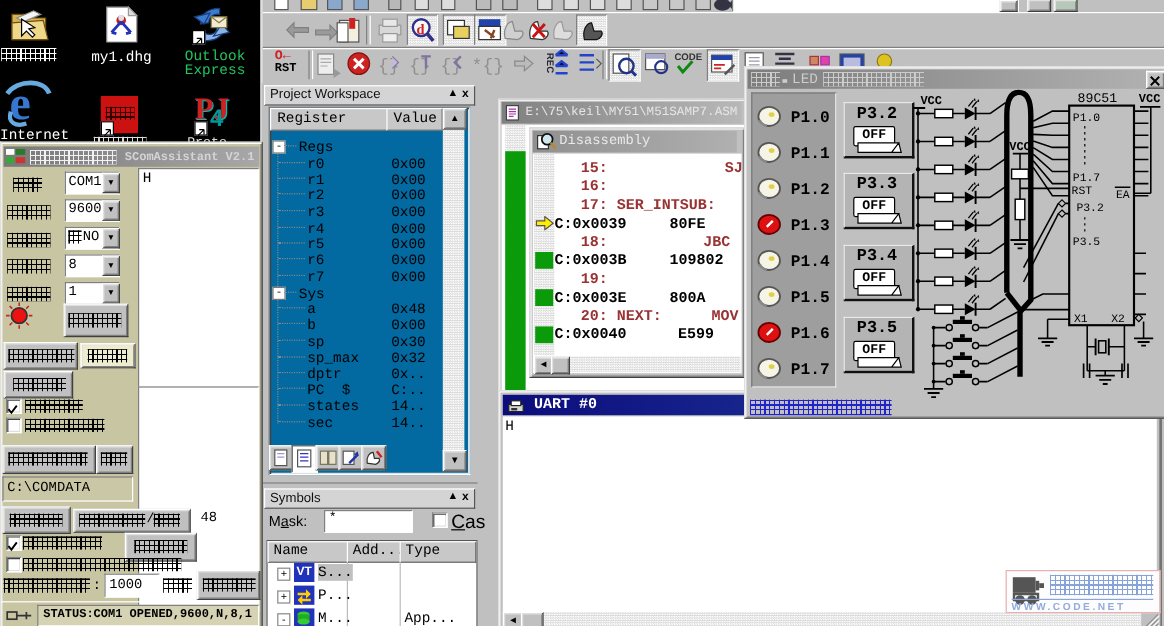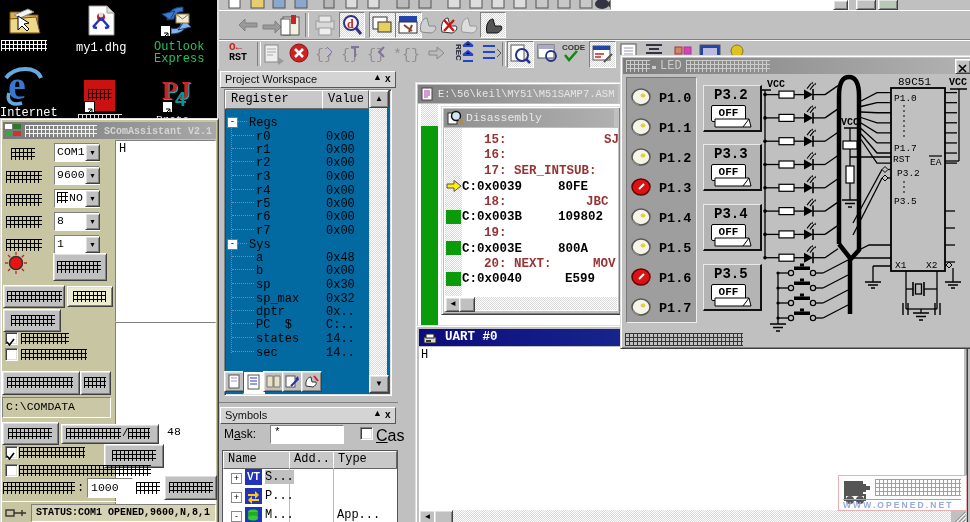--- a/index.html
+++ b/index.html
@@ -416,21 +416,21 @@
  </div>
 </div>
 
 <div id="asmwin" class="abs out2" style="left:415px;top:82px;width:208px;height:244px;background:#c0c0c0;">
 
  <div class="abs" style="left:2px;top:2px;width:200px;height:18px;background:linear-gradient(90deg,#808080,#b8b8b8);">
   <svg class="abs" style="left:3px;top:2px" width="13" height="14">
           <rect x="1" y="1" width="10" height="12" fill="#fff" stroke="#444"></rect>
           <path d="M3 4 h6 M3 6 h6 M3 8 h6 M3 10 h4" stroke="#a3a"></path>
         </svg>
-  <span class="abs mono" style="left:20px;top:3px;font-size:10.5px;color:#e6e6e6;white-space:nowrap;">E:\56\keil\MY51\M51SAMP7.ASM</span>
+  <span class="abs mono" style="left:20px;top:3px;font-size:10.5px;color:#e6e6e6;white-space:nowrap;">E:\75\keil\MY51\M51SAMP7.ASM</span>
  </div>
 
  <div class="abs" style="left:2px;top:21px;width:204px;height:221px;background:#fff;">
   <div class="abs checker" style="left:3px;top:0px;width:17px;height:221px;"></div>
   <div class="abs" style="left:3px;top:22px;width:17px;height:199px;background:#0a9a0a;"></div>
 
  </div>
 </div>
 
 <div id="disasm" class="abs out2" style="left:441px;top:106px;width:178px;height:207px;background:#c0c0c0;">
@@ -489,21 +489,21 @@
  <svg class="abs" style="left:4px;top:3px" width="28" height="26" viewBox="0 0 28 26">
   <rect x="1" y="2" width="19" height="13" fill="#555"></rect>
   <rect x="20" y="5" width="3" height="8" fill="#555"></rect>
         <rect x="23" y="7" width="4" height="4" fill="#555"></rect>
   <path d="M2 16 h20 v5 h-20 z" fill="none" stroke="#555" stroke-width="2"></path>
   <circle cx="7" cy="21" r="4" fill="#555"></circle>
         <circle cx="17" cy="21" r="4" fill="#555"></circle>
  </svg>
  <div class="zh" style="left:36px;top:3px;width:86px;height:17px;--c:#85a3d9;"></div>
  <div class="abs" style="left:4px;top:23px;width:118px;height:1px;background:#8aa5da;"></div>
- <div class="abs" style="left:4px;top:24px;font-size:8.5px;font-weight:bold;letter-spacing:2.1px;color:#93acdc;font-family:'Liberation Sans';">WWW.OPENED.NET</div>
+ <div class="abs" style="left:4px;top:24px;font-size:8.5px;font-weight:bold;letter-spacing:2.1px;color:#93acdc;font-family:'Liberation Sans';">WWW.CODE.NET</div>
 </div>
 
 <div id="led" class="abs out2" style="left:620px;top:55px;width:350px;height:292px;background:#c0c0c0;">
  <div class="abs" style="left:2px;top:2px;width:346px;height:16px;background:linear-gradient(90deg,#7d7d7d,#b2b2b2);">
   <div class="zh" style="left:3px;top:2px;width:24px;height:12px;--c:#ccc;"></div>
   <div class="abs" style="left:29px;top:8px;width:4px;height:3px;background:#ccc;"></div>
   <span class="abs mono" style="left:37px;top:1px;font-size:12px;color:#ccc;">LED</span>
   <div class="zh" style="left:63px;top:2px;width:84px;height:12px;--c:#ccc;"></div>
   <div class="abs btn" style="left:332px;top:1px;width:14px;height:13px;text-align:center;"><svg width="12" height="11">
             <path d="M2 2 L9 9 M9 2 L2 9" stroke="#000" stroke-width="1.6"></path>

